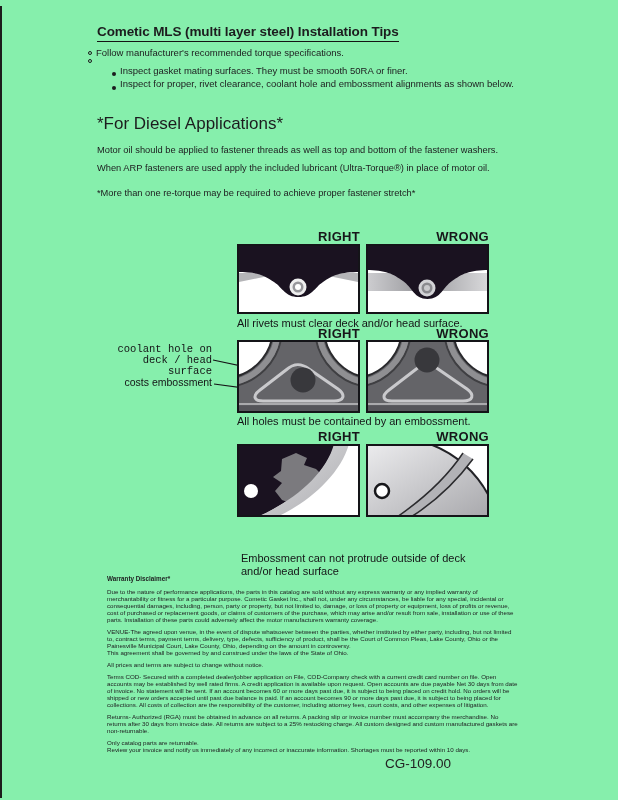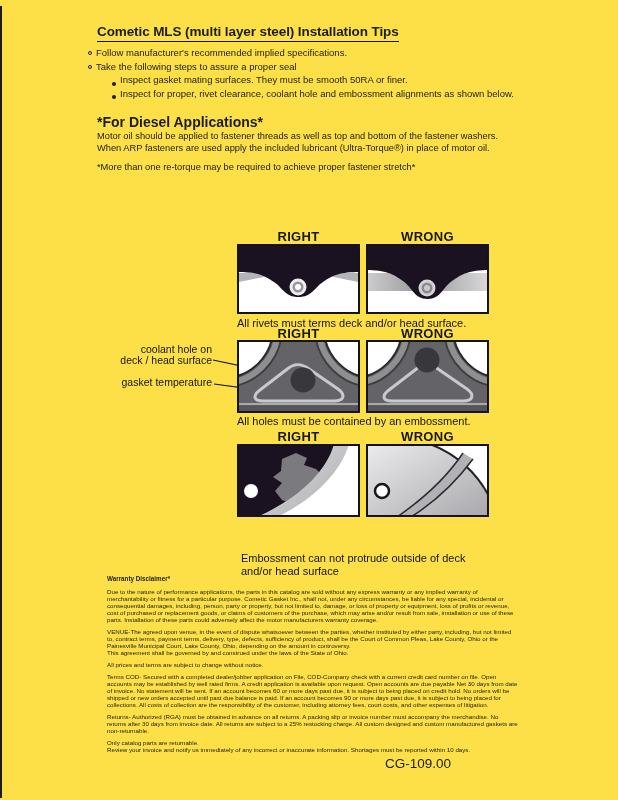--- a/index.html
+++ b/index.html
@@ -6,41 +6,41 @@
     --ink:#1a1220;
     --text:#1c1c1e;
     --gasket:#646468;
     --emboss:#c9c9cc;
     --hole:#38383c;
     --deck:#9a9a9e;
   }
   *{margin:0;padding:0;box-sizing:border-box;}
   html,body{background:#ffffff;}
   body{font-family:"Liberation Sans","DejaVu Sans",sans-serif;color:var(--text);}
-  .page{position:relative;width:618px;height:800px;background:#fde047;overflow:hidden;}
+  .page{position:relative;width:618px;height:800px;background:#86efac;overflow:hidden;}
 
   .edge-line{position:absolute;left:0;top:6px;width:2px;height:792px;background:#1c1c1c;}
 
   .title{position:absolute;left:97px;top:24px;font-size:13.5px;font-weight:bold;
          letter-spacing:-0.1px;border-bottom:1.5px solid #141414;padding-bottom:2px;}
 
   .tips{position:absolute;left:88px;top:46px;width:440px;font-size:9.5px;line-height:13.5px;}
   .tip-row{display:flex;align-items:baseline;}
   .tip-row .ring{flex:0 0 auto;width:4px;height:4px;border:1px solid #1c1c1e;border-radius:50%;
                  margin-right:4px;position:relative;top:-1px;}
   .tip-sub{margin-left:24px;align-items:flex-end;}
   .tip-sub .dot{flex:0 0 auto;width:4px;height:4px;background:#1c1c1e;border-radius:50%;
                 margin-right:4px;position:relative;top:-1px;}
 
   .diesel{position:absolute;left:97px;top:114px;width:424px;}
-  .diesel h2{font-size:14px;font-weight:bold;}
-  .diesel p{font-size:9.3px;line-height:12px;margin-bottom:7px;}
+  .diesel h2{font-size:17px;font-weight:normal;margin-bottom:7px;}
+  .diesel p{font-size:9.3px;line-height:18px;margin-bottom:7px;}
   .diesel .note{margin-bottom:16px;}
 
-  .dg-label{position:absolute;width:123px;text-align:center;font-size:13px;font-weight:600;
+  .dg-label{position:absolute;width:123px;text-align:right;font-size:13px;font-weight:600;
             letter-spacing:0.3px;color:#17171a;}
   .dg-box{position:absolute;width:123px;}
   .dg-caption{position:absolute;font-size:11px;font-weight:500;line-height:12.5px;color:#141416;}
 
   .side-label{position:absolute;left:96px;width:116px;text-align:right;
               font-size:10.5px;font-weight:500;line-height:11px;color:#141416;}
   .pointer-svg{position:absolute;left:118px;top:338px;pointer-events:none;}
 
   .warranty{position:absolute;left:107px;top:575px;width:411px;font-size:6.2px;line-height:7px;}
   .warranty h3{font-size:6.3px;font-weight:bold;margin-bottom:6px;}
@@ -55,25 +55,24 @@
 
 <div class="page">
 
   <div class="edge-line"></div>
 
   <div class="title">Cometic MLS (multi layer steel) Installation Tips</div>
 
   <div class="tips">
     <div class="tip-row">
       <span class="ring"></span>
-      <span>Follow manufacturer's recommended implied specifications.</span>
+      <span>Follow manufacturer's recommended torque specifications.</span>
     </div>
     <div class="tip-row">
       <span class="ring"></span>
-      <span>Take the following steps to assure a proper seal</span>
     </div>
     <div class="tip-row tip-sub">
       <span class="dot"></span>
       <span>Inspect gasket mating surfaces.  They must be smooth 50RA or finer.</span>
     </div>
     <div class="tip-row tip-sub">
       <span class="dot"></span>
       <span>Inspect for proper, rivet clearance, coolant hole and embossment alignments as shown below.</span>
     </div>
   </div>
@@ -112,31 +111,31 @@
       <rect x="0" y="0" width="123" height="70" fill="#ffffff"></rect>
       <rect x="2" y="29" width="119" height="18" fill="url(#deckG)"></rect>
       <path d="M0,0 H123 V26 C103,26 96,30 86,37 C77,43 75,55 61.5,55 C48,55 46,43 37,37 C27,30 20,26 0,26 Z" style="fill:var(--ink)"></path>
       <circle cx="61" cy="44" r="8.5" fill="#d3d3d6"></circle>
       <circle cx="61" cy="44" r="5.5" fill="#8b8b8f"></circle>
       <circle cx="61" cy="44" r="3" fill="#c9c9cc"></circle>
       <rect x="1" y="1" width="121" height="68" fill="none" stroke="#141418" stroke-width="2"></rect>
     </svg>
   </div>
 
-  <div class="dg-caption" style="left:237px;top:317px;width:260px;">All rivets must terms deck and/or head surface.</div>
+  <div class="dg-caption" style="left:237px;top:317px;width:260px;">All rivets must clear deck and/or head surface.</div>
 
   <div class="dg-label" style="left:237px;top:326px;">RIGHT</div>
   <div class="dg-label" style="left:366px;top:326px;">WRONG</div>
 
-  <div class="side-label" style="top:344px;">
+  <div class="side-label" style="top:344px;font-family:Liberation Mono, monospace;">
     <div>coolant hole on</div>
     <div>deck / head surface</div>
   </div>
   <div class="side-label" style="top:377px;">
-    <div>gasket temperature</div>
+    <div>costs embossment</div>
   </div>
 
   <svg class="pointer-svg" width="252" height="64" viewBox="0 0 252 64">
     <line x1="95" y1="22" x2="185" y2="41" stroke="#141416" stroke-width="1.2"></line>
     <line x1="96" y1="46" x2="148" y2="53" stroke="#141416" stroke-width="1.2"></line>
   </svg>
 
   <div class="dg-box" style="left:237px;top:340px;">
     <svg width="123" height="73" viewBox="0 0 123 73">
       <rect x="0" y="0" width="123" height="73" style="fill:var(--gasket)"></rect>

